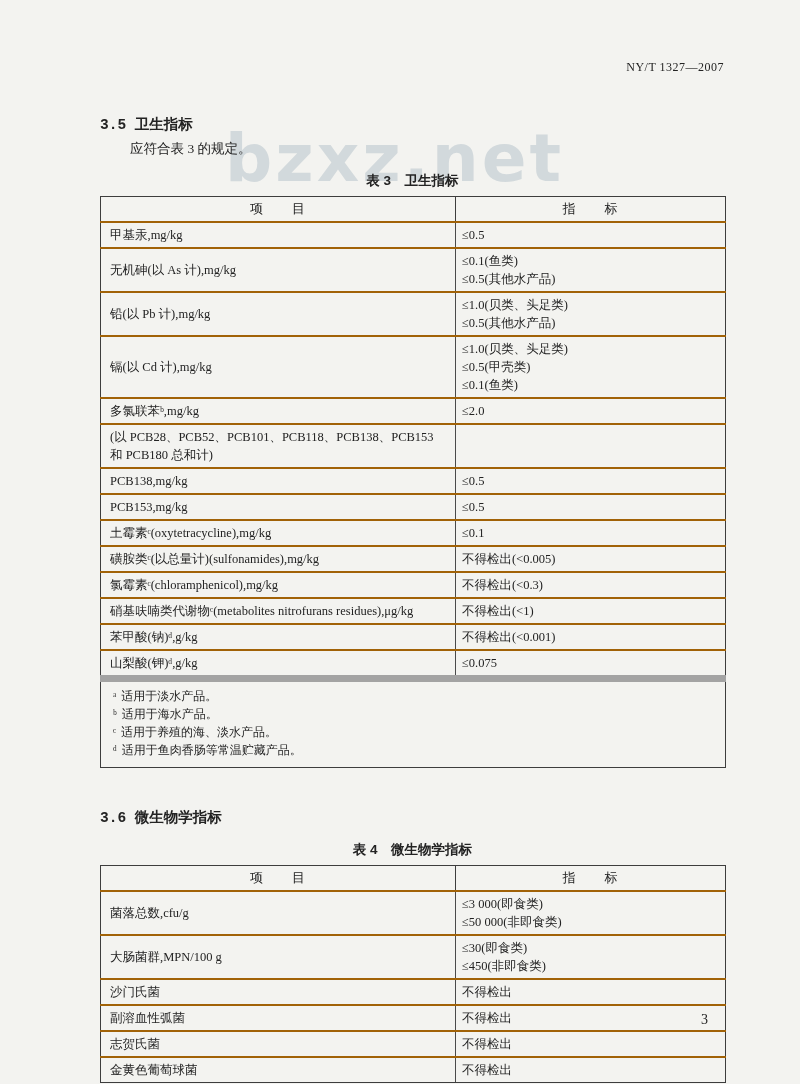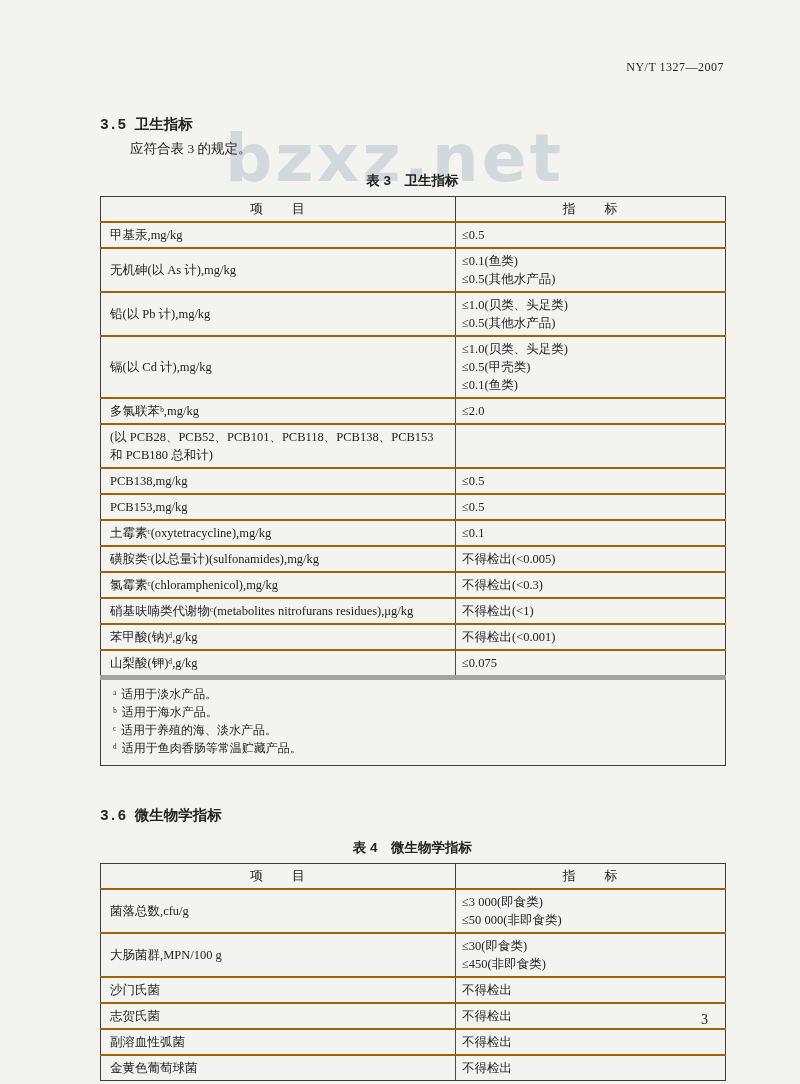--- a/index.html
+++ b/index.html
@@ -51,21 +51,21 @@
     border-left:1px solid #3d3d3d;
     border-right:1px solid #3d3d3d;
     border-top:2px solid #a16207;
     padding:3px 6px 3px 9px;vertical-align:middle;
   }
   .std-table td.value-cell{padding-left:6px;}
   .std-table tr.body-row td.item-cell{border-right:1px solid #4a4a4a;}
   .std-table tr:last-child td{border-bottom:1px solid #3d3d3d;}
   .value-line{min-height:18px;}
   td.footnote-cell{
-    border-top:5px solid #a3a3a3;
+    border-top:7px solid #a3a3a3;
     padding:5px 6px 8px 12px;font-size:12px;line-height:18px;
   }
   .footnote-line{min-height:18px;}
   .fn-mark{margin-right:5px;}
   .page-number{
     position:absolute;top:1012px;right:92px;
     font-size:14px;z-index:1;
   }
 </style>
 </head>
@@ -225,27 +225,27 @@
             <div class="value-line">≤450(非即食类)</div>
           </td>
         </tr>
         <tr class="body-row">
           <td class="item-cell">沙门氏菌</td>
           <td class="value-cell">
             <div class="value-line">不得检出</div>
           </td>
         </tr>
         <tr class="body-row">
+          <td class="item-cell">副溶血性弧菌</td>
+          <td class="value-cell">
+            <div class="value-line">不得检出</div>
+          </td>
+        </tr>
+        <tr class="body-row">
           <td class="item-cell">志贺氏菌</td>
-          <td class="value-cell">
-            <div class="value-line">不得检出</div>
-          </td>
-        </tr>
-        <tr class="body-row">
-          <td class="item-cell">副溶血性弧菌</td>
           <td class="value-cell">
             <div class="value-line">不得检出</div>
           </td>
         </tr>
         <tr class="body-row">
           <td class="item-cell">金黄色葡萄球菌</td>
           <td class="value-cell">
             <div class="value-line">不得检出</div>
           </td>
         </tr>

